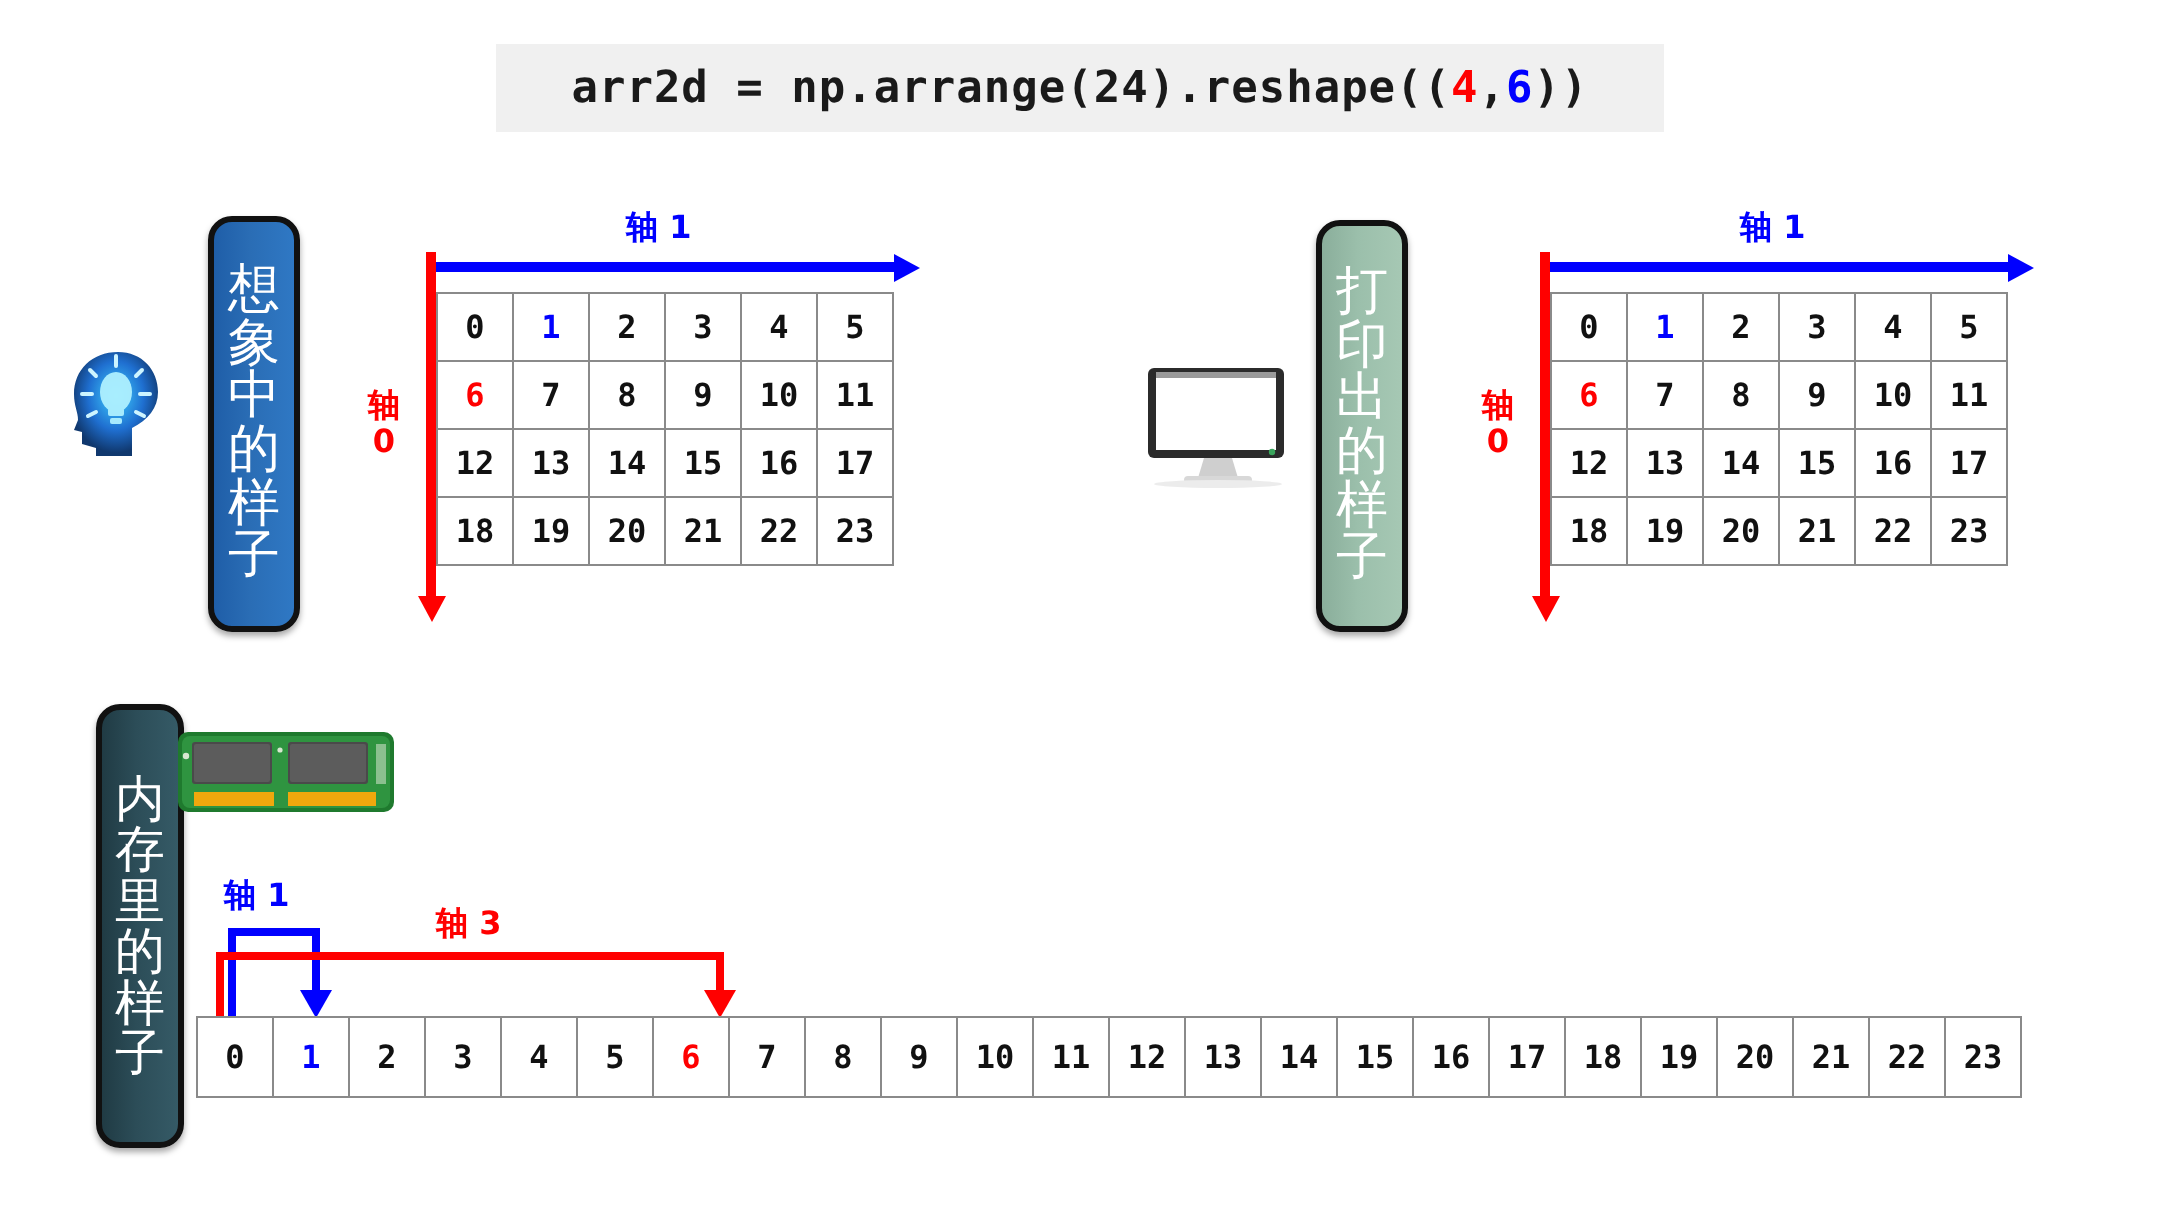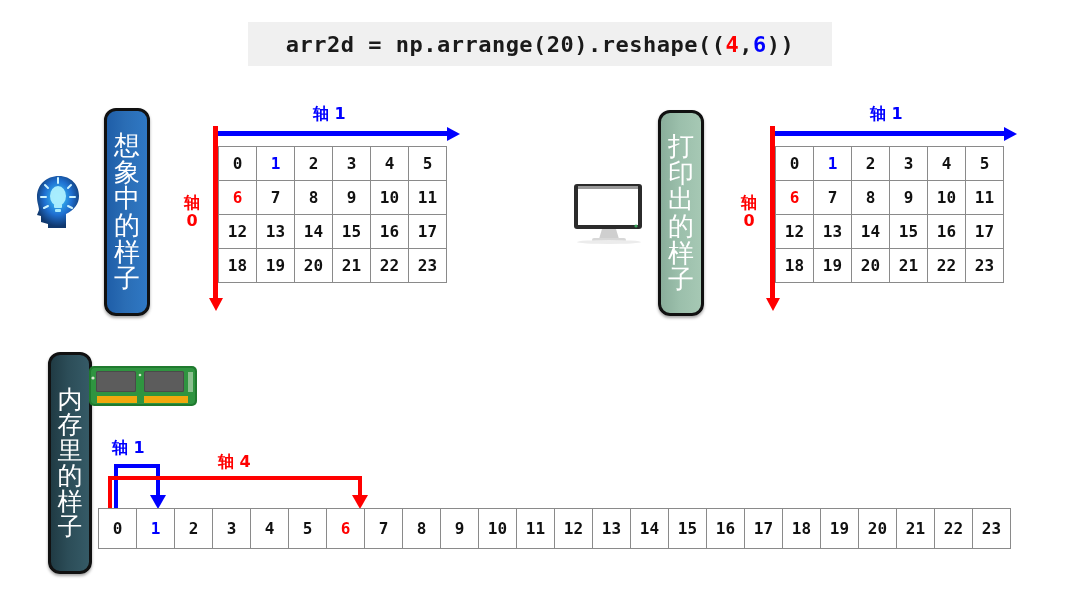--- a/index.html
+++ b/index.html
@@ -156,21 +156,21 @@
     font-weight:bold; font-size:16px;
     white-space:nowrap;
   }
   .mem-label.blue{ color:#0000ff; }
   .mem-label.red{ color:#ff0000; }
 </style>
 </head>
 <body>
 
 <div id="title-band">
-  <div id="title-text"><span>arr2d = np.arrange(20).reshape((</span><span class="num-red">4</span><span>,</span><span class="num-blue">6</span><span>))</span></div>
+  <div id="title-text"><span>arr2d = np.arrange(24).reshape((</span><span class="num-red">4</span><span>,</span><span class="num-blue">6</span><span>))</span></div>
 </div>
 
 <div id="brain-icon">
   <svg width="64" height="64" viewBox="0 0 64 64">
     <defs>
       <radialGradient id="bglow" cx="50%" cy="42%" r="55%">
         <stop offset="0%" stop-color="#3fd0ff"></stop>
         <stop offset="60%" stop-color="#1f6fd0"></stop>
         <stop offset="100%" stop-color="#10386e"></stop>
       </radialGradient>
@@ -363,21 +363,21 @@
   <div class="bk-seg blue-seg" style="left:58px; top:12px; width:4px; height:32px;"></div>
   <div class="blue-head" style="left:52px; top:43px;"></div>
   <div class="mem-label blue" style="left:14px; top:-14px;">轴 1</div>
 </div>
 
 <div class="bracket" style="left:98px; top:466px; width:340px; height:46px;">
   <div class="bk-seg red-seg" style="left:10px; top:10px; width:4px; height:34px;"></div>
   <div class="bk-seg red-seg" style="left:10px; top:10px; width:254px; height:4px;"></div>
   <div class="bk-seg red-seg" style="left:260px; top:10px; width:4px; height:20px;"></div>
   <div class="red-head" style="left:254px; top:29px;"></div>
-  <div class="mem-label red" style="left:120px; top:-14px;">轴 4</div>
+  <div class="mem-label red" style="left:120px; top:-14px;">轴 3</div>
 </div>
 
 <div id="flat-block">
   <table id="flat-table">
     <tbody>
         <tr id="flat-row">
           <td>0</td>
           <td style="color: rgb(0, 0, 255);">1</td>
           <td>2</td>
           <td>3</td>

